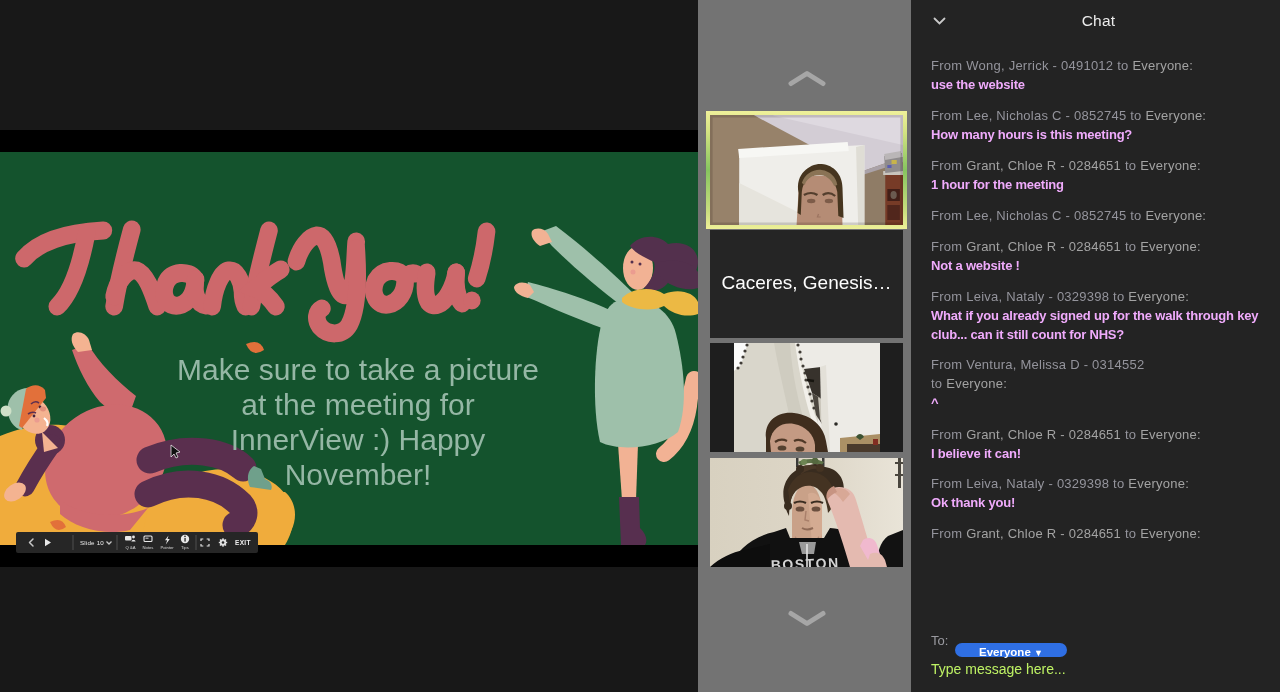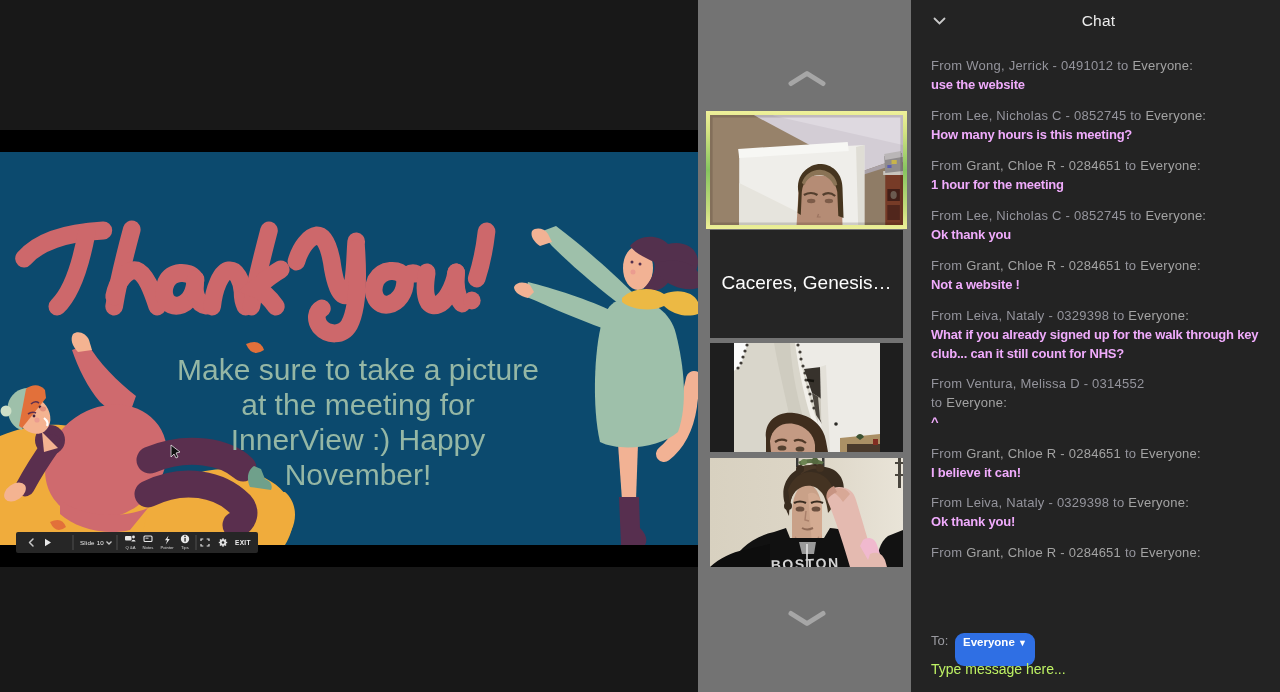--- a/index.html
+++ b/index.html
@@ -3,21 +3,21 @@
 <meta charset="utf-8">
 <style>
   * { margin:0; padding:0; box-sizing:border-box; }
   html,body { width:1280px; height:692px; overflow:hidden; background:#181818; font-family:"Liberation Sans", sans-serif; }
   #stage { position:relative; width:1280px; height:692px; }
   .abs { position:absolute; }
 
   
   #share-bg { left:0; top:0; width:698px; height:692px; background:#181818; }
   #black-band { left:0; top:130px; width:698px; height:437px; background:#000; }
-  #slide { left:0; top:152px; width:698px; height:393px; background:#0c4a6e; overflow:hidden; }
+  #slide { left:0; top:152px; width:698px; height:393px; background:#14532d; overflow:hidden; }
 
   #para { position:absolute; left:9px; top:200px; width:698px; text-align:center;
           color:#95b7a5; font-size:30px; line-height:35px; }
 
   
   #gbar { left:16px; top:532px; width:242px; height:21px; background:#262626; border-radius:2px;
           color:#e8e8e8; }
 
   
   #strip { left:698px; top:0; width:213px; height:692px; background:#737373; }
@@ -27,22 +27,22 @@
   
   #chat { left:911px; top:0; width:369px; height:692px; background:#232323; }
   #chat-title { position:absolute; top:12px; left:3px; width:369px; text-align:center;
                 color:#ebebeb; font-size:15.5px; font-weight:normal; letter-spacing:0.2px;}
   #msgs { position:absolute; left:20px; top:56px; width:340px; font-size:13px; }
   .mh { color:#94949c; line-height:19px; letter-spacing:0.25px; }
   .mh .blue { color:#a3a3a3; }
   .mb { color:#f0abfc; font-weight:bold; line-height:19px; letter-spacing:-0.2px; }
   .msg { margin-bottom:12px; } #m6{margin-bottom:11px;} #m7{margin-bottom:13px;} #m8{margin-bottom:11px;}
   #to-row { position:absolute; left:20px; top:633px; color:#9a9aa0; font-size:13px; }
-  #pill { position:absolute; left:24px; top:0px; background:#2f6fe4; color:#fff;
-          border-radius:9px; height:33px; line-height:18px; padding:0 8px; font-size:11.5px; font-weight:bold; white-space:nowrap;}
+  #pill { position:absolute; left:24px; top:10px; background:#2f6fe4; color:#fff;
+          border-radius:9px; height:14px; line-height:18px; padding:0 24px; font-size:11.5px; font-weight:bold; white-space:nowrap;}
   #typeline { position:absolute; left:20px; top:661px; color:#bef264; font-size:14px; }
 </style>
 </head>
 <body>
 <div id="stage">
 
   <div class="abs" id="share-bg"></div>
   <div class="abs" id="black-band"></div>
   <div class="abs" id="slide">
 
@@ -371,21 +371,20 @@
       <div class="msg">
         <div class="mh">From Lee, Nicholas C - 0852745 to <span class="blue">Everyone:</span></div>
         <div class="mb">How many hours is this meeting?</div>
       </div>
       <div class="msg">
         <div class="mh">From <span class="blue">Grant, Chloe R - 0284651</span> to <span class="blue">Everyone:</span></div>
         <div class="mb">1 hour for the meeting</div>
       </div>
       <div class="msg">
         <div class="mh">From Lee, Nicholas C - 0852745 to <span class="blue">Everyone:</span></div>
-        <div class="mb">Ok thank you</div>
       </div>
       <div class="msg">
         <div class="mh">From <span class="blue">Grant, Chloe R - 0284651</span> to <span class="blue">Everyone:</span></div>
         <div class="mb">Not a website !</div>
       </div>
       <div class="msg" id="m6">
         <div class="mh">From Leiva, Nataly - 0329398 to <span class="blue">Everyone:</span></div>
         <div class="mb">What if you already signed up for the walk through key<br>club... can it still count for NHS?</div>
       </div>
       <div class="msg" id="m7">

